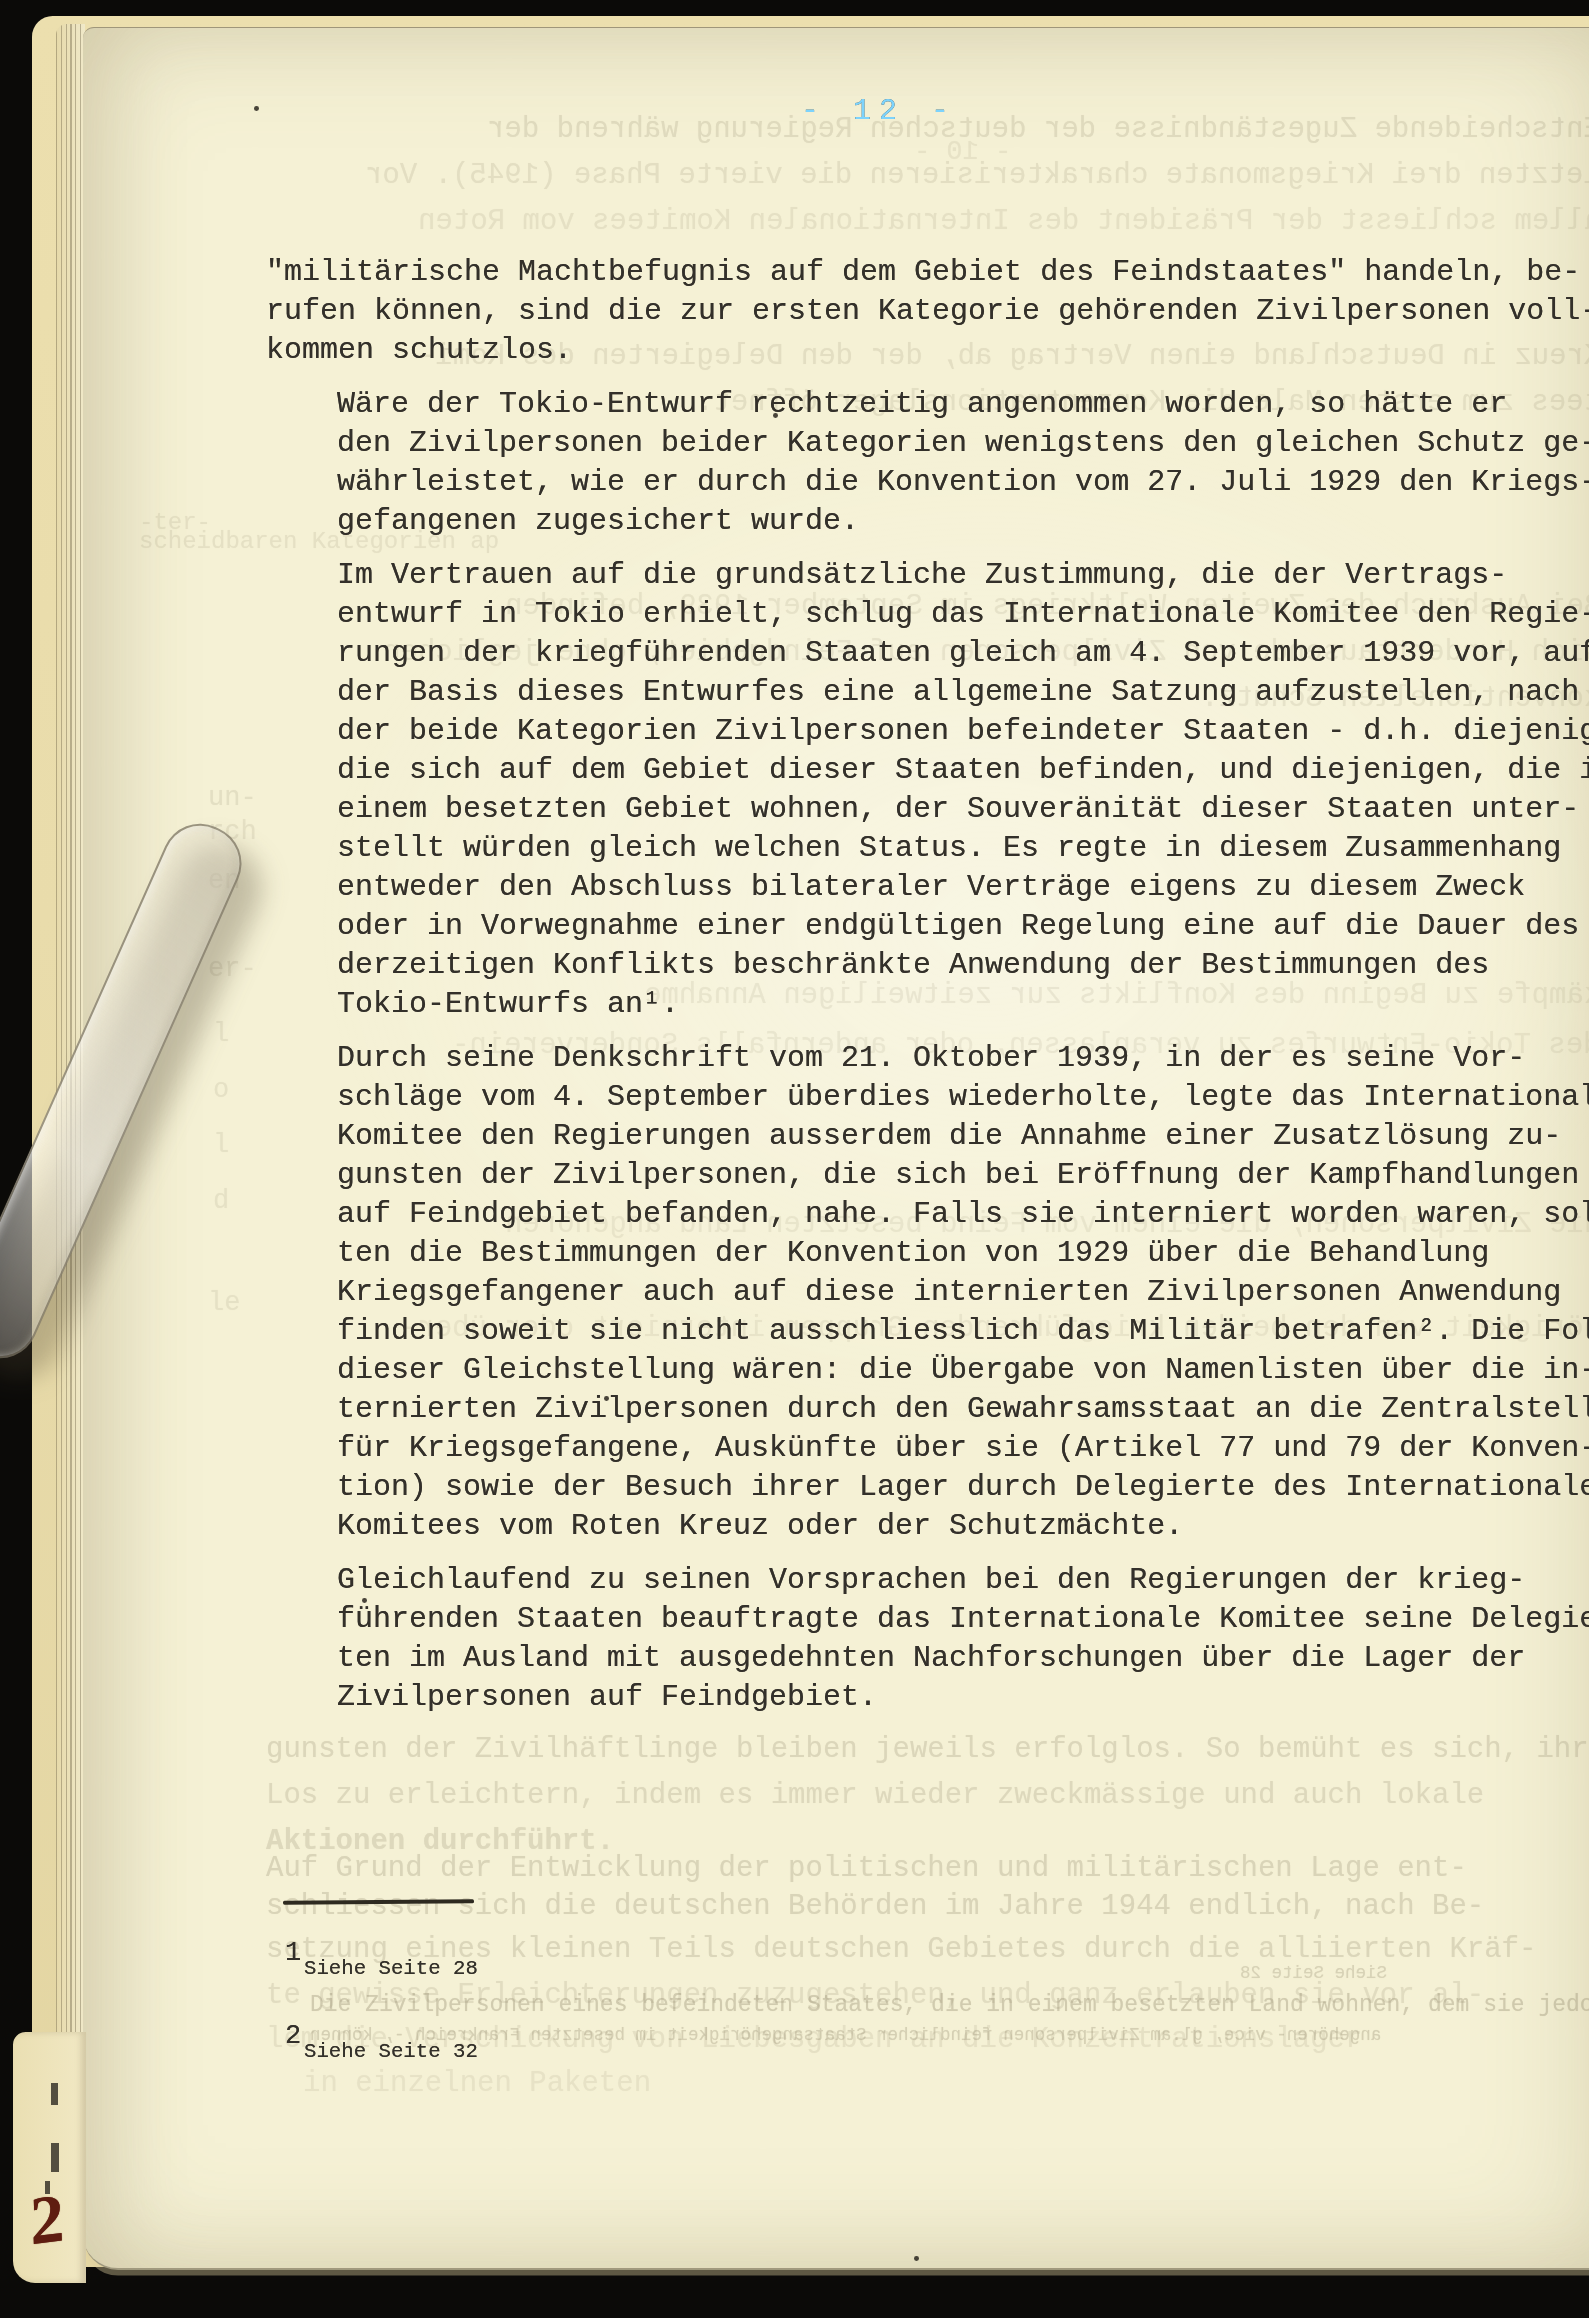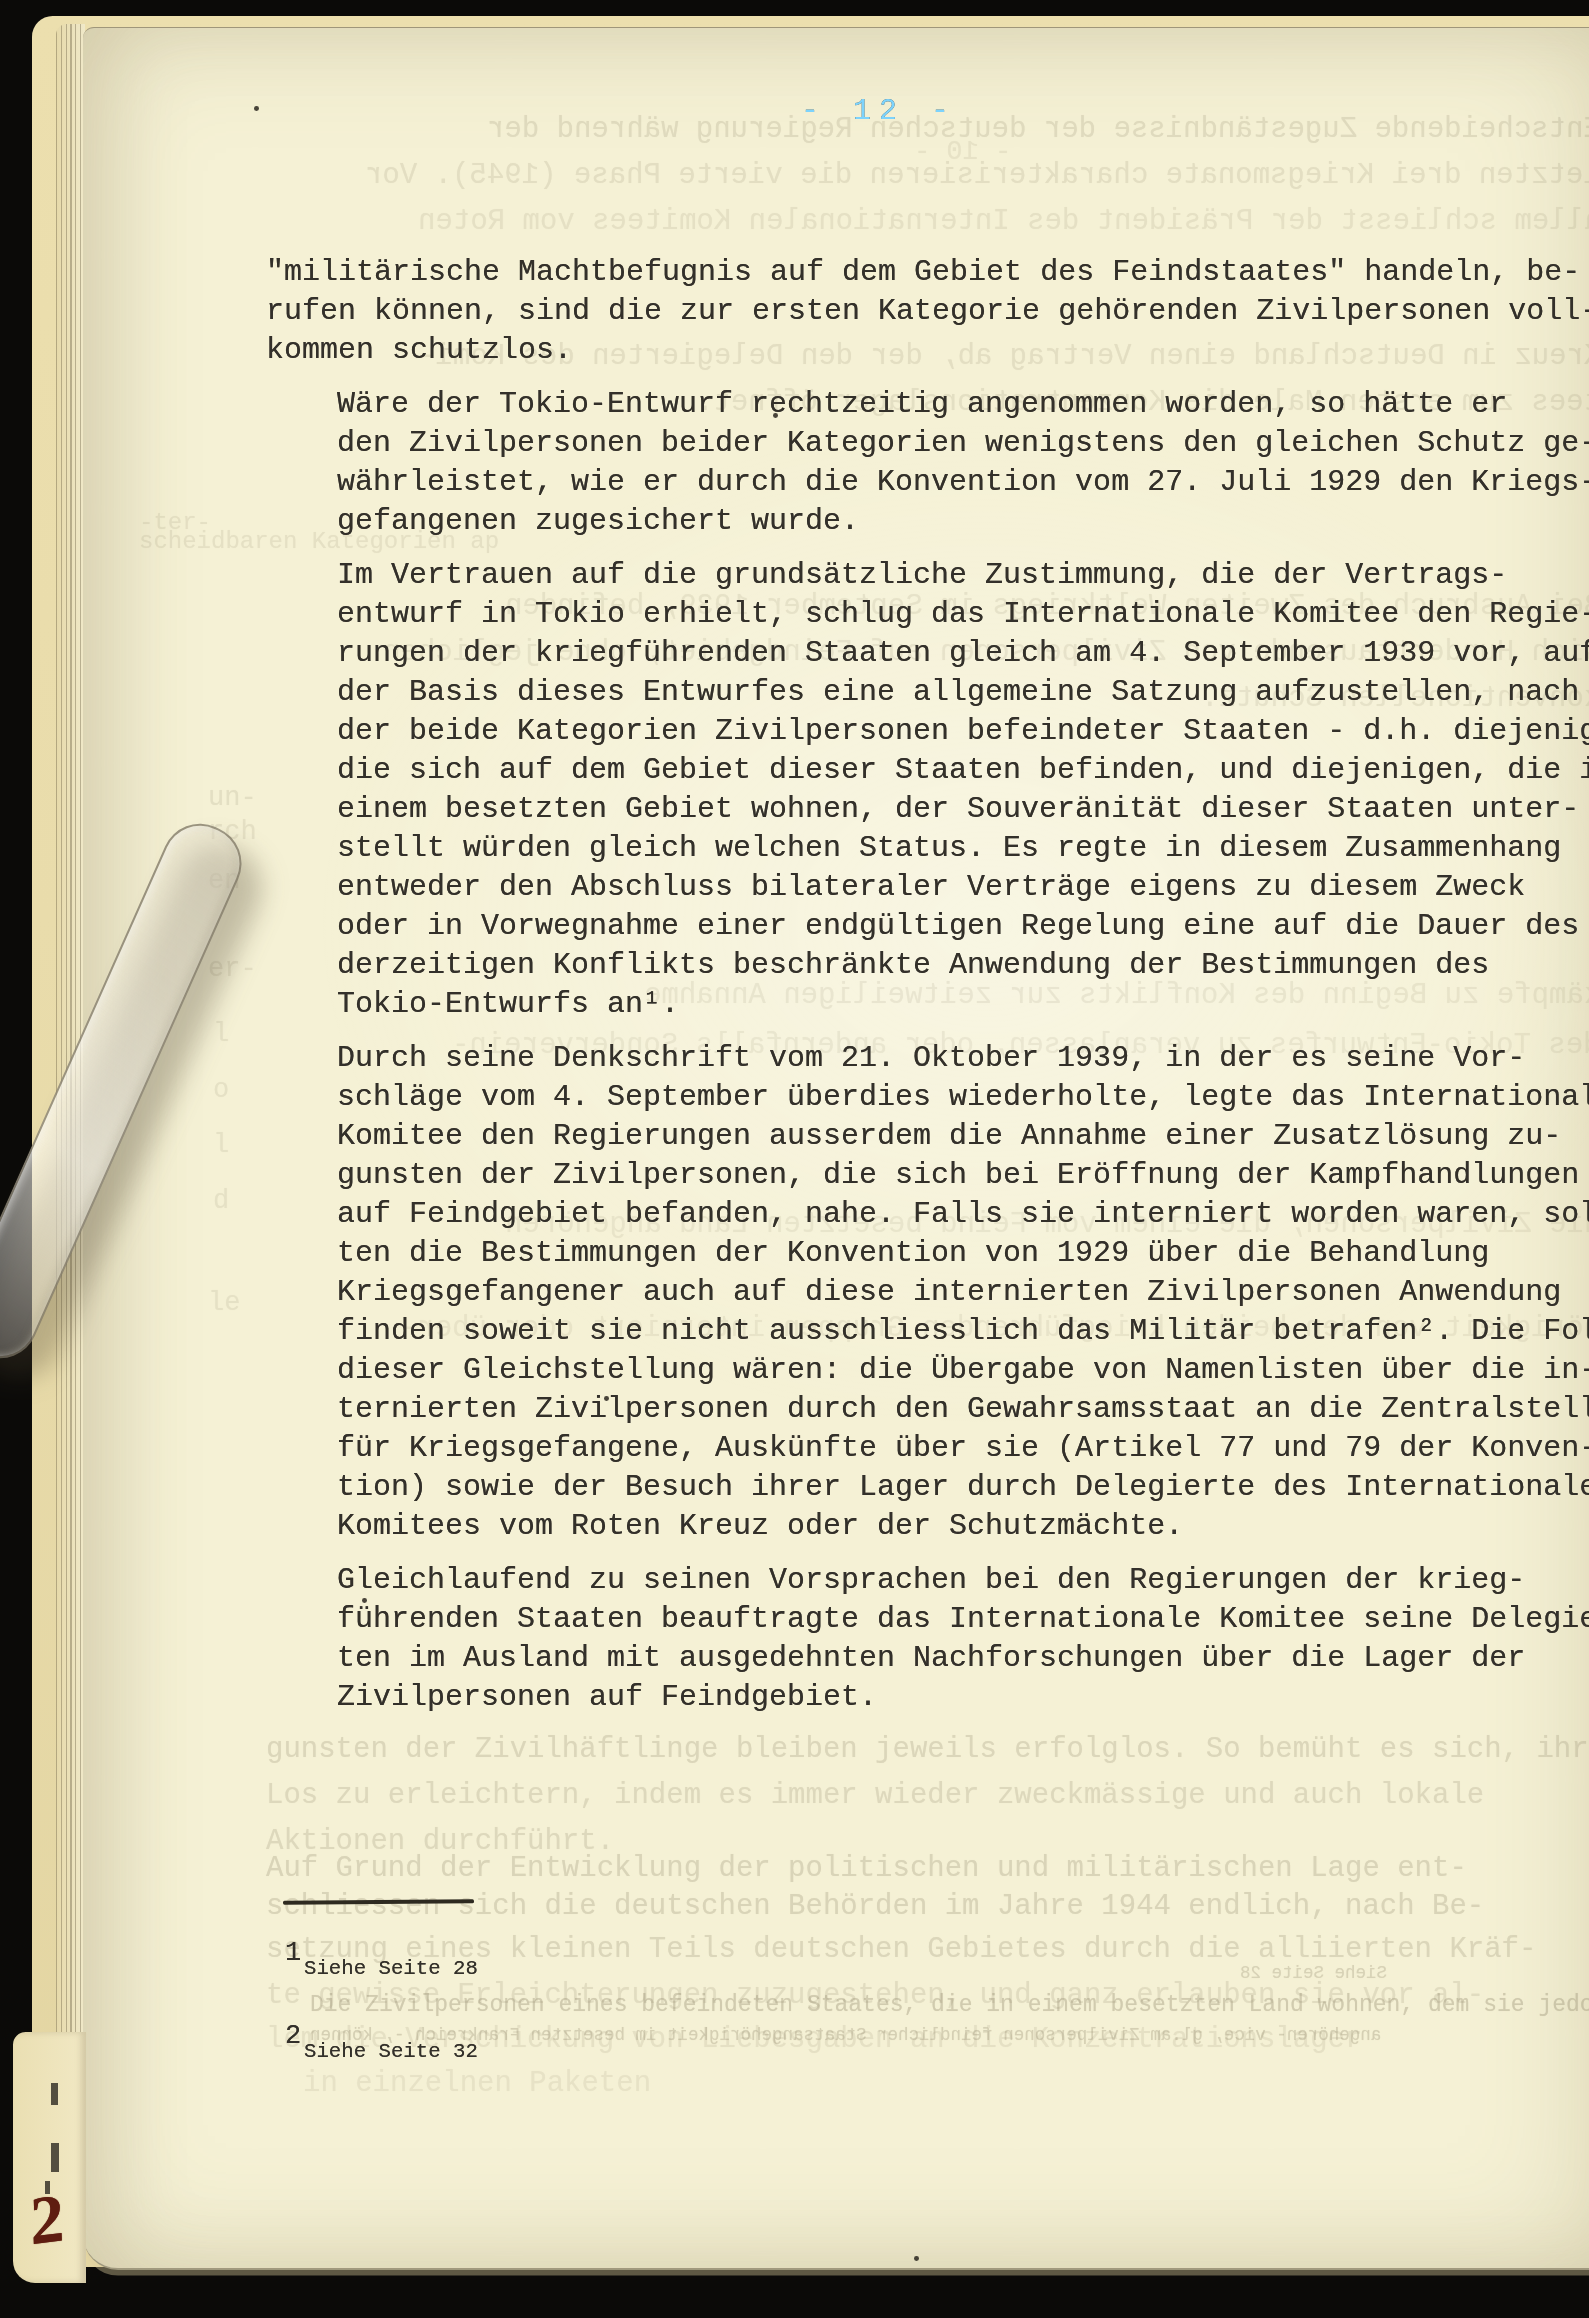--- a/index.html
+++ b/index.html
@@ -121,21 +121,21 @@
     <div class="ghost" style="top: 817px; font-size: 27px; opacity: 0.15; left: 208px;">rch</div>
     <div class="ghost" style="top: 866px; font-size: 27px; opacity: 0.15; left: 208px;">en</div>
     <div class="ghost" style="top: 954px; font-size: 27px; opacity: 0.15; left: 208px;">er-</div>
     <div class="ghost" style="top: 1019px; font-size: 27px; opacity: 0.14; left: 213px;">l</div>
     <div class="ghost" style="top: 1075px; font-size: 27px; opacity: 0.14; left: 213px;">o</div>
     <div class="ghost" style="top: 1130px; font-size: 27px; opacity: 0.14; left: 213px;">l</div>
     <div class="ghost" style="top: 1186px; font-size: 27px; opacity: 0.14; left: 213px;">d</div>
     <div class="ghost" style="top: 1288px; font-size: 27px; opacity: 0.14; left: 208px;">le</div>
     <div class="ghost" style="top: 1779px; font-size: 29px; opacity: 0.22; left: 266px;">Los zu erleichtern, indem es immer wieder zweckmässige und auch lokale</div>
     <div class="ghost" style="top: 1733px; font-size: 29px; opacity: 0.24; left: 266px;">gunsten der Zivilhäftlinge bleiben jeweils erfolglos. So bemüht es sich, ihr</div>
-    <div class="ghost" style="top: 1825px; font-size: 29px; opacity: 0.22; left: 266px;">Aktionen durchführt.</div>
+    <div class="ghost" style="top: 1825px; font-size: 29px; opacity: 0.22; left: 266px; font-weight: bold;">Aktionen durchführt.</div>
     <div class="ghost" style="top: 1852px; font-size: 29px; opacity: 0.26; left: 266px;">Auf Grund der Entwicklung der politischen und militärischen Lage ent-</div>
     <div class="ghost" style="top: 1890px; font-size: 29px; opacity: 0.26; left: 266px;">schliessen sich die deutschen Behörden im Jahre 1944 endlich, nach Be-</div>
     <div class="ghost" style="top: 1933px; font-size: 29px; opacity: 0.24; left: 266px;">setzung eines kleinen Teils deutschen Gebietes durch die alliierten Kräf-</div>
     <div class="ghost" style="top: 1979px; font-size: 29px; opacity: 0.18; left: 266px;">te gewisse Erleichterungen zuzugestehen, und ganz erlauben sie vor al-</div>
     <div class="ghost" style="top: 2023px; font-size: 29px; opacity: 0.15; left: 266px;">lem die Verschickung von Liebesgaben an die Konzentrationslager</div>
     <div class="ghost" style="top: 2067px; font-size: 29px; opacity: 0.13; left: 266px; margin-left: 37px;">in einzelnen Paketen</div>
     <div class="ghost mir" style="top: 1963px; font-size: 17.5px; opacity: 0.28; left: 1240px;">Siehe Seite 28</div>
     <div class="ghost" style="top: 1986px; font-size: 23px; opacity: 0.34; left: 310px; margin-top: 6px;">Die Zivilpersonen eines befeindeten Staates, die in einem besetzten Land wohnen, dem sie jedoch nicht</div>
     <div class="ghost mir" style="top: 2025px; font-size: 17.5px; opacity: 0.3; left: 310px;">angehören- vice, gl.am Zivilpersonen feindlicher Staatsangehörigkeit im besetzten Frankreich -, können</div>
   </div>

